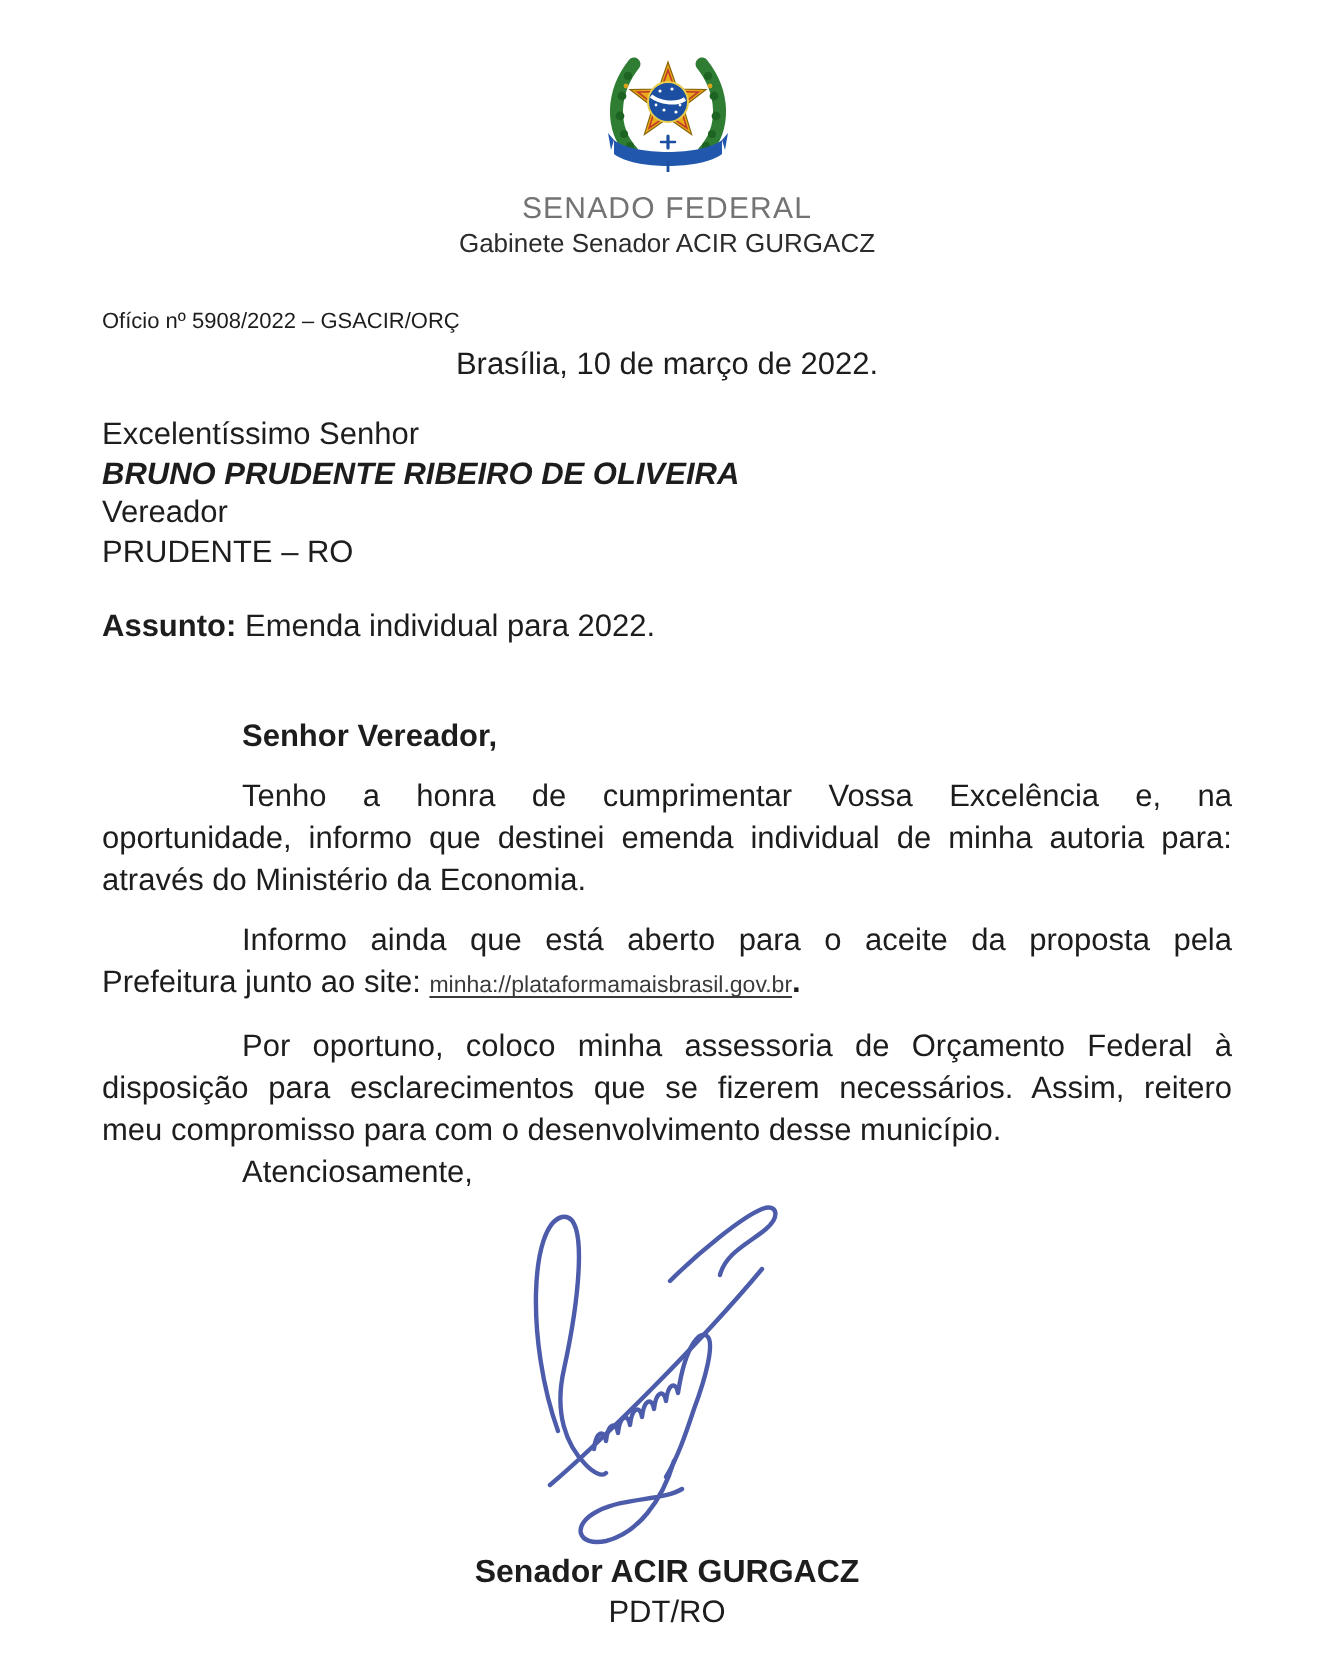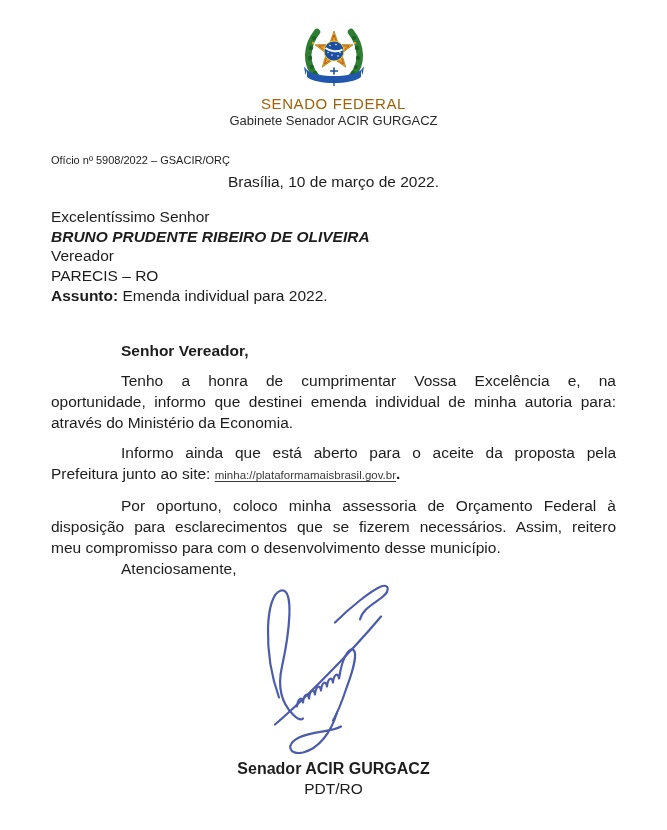--- a/index.html
+++ b/index.html
@@ -28,21 +28,21 @@
   .emblem {
     width: 62px;
     height: 62px;
     display: inline-block;
   }
   .org-name {
     margin-top: 6px;
     font-size: 15px;
     line-height: 15px;
     letter-spacing: 0.6px;
-    color: #a16207;
+    color: #737373;
   }
   .office-name {
     margin-top: 3px;
     font-size: 13px;
     line-height: 14px;
     color: #2b2b2b;
   }
   
   .ref-row {
     margin-top: 22px;
@@ -60,21 +60,21 @@
     margin-top: 15px;
     font-size: 15.5px;
     line-height: 19.5px;
   }
   .recipient-name {
     font-weight: bold;
     font-style: italic;
   }
   
   .subject {
-    margin-top: 1px;
+    margin-top: 18px;
     font-size: 15.5px;
     line-height: 20px;
   }
   .subject-label { font-weight: bold; }
   
   .letter-body {
     font-size: 15.5px;
     line-height: 21px;
   }
   .greeting {
@@ -173,21 +173,21 @@
     <div class="office-name">Gabinete Senador ACIR GURGACZ</div>
   </div>
 
   <div class="ref-row">Ofício nº 5908/2022 – GSACIR/ORÇ</div>
   <div class="dateline">Brasília, 10 de março de 2022.</div>
 
   <div class="recipient">
     <div>Excelentíssimo Senhor</div>
     <div class="recipient-name">BRUNO PRUDENTE RIBEIRO DE OLIVEIRA</div>
     <div>Vereador</div>
-    <div>PARECIS – RO</div>
+    <div>PRUDENTE – RO</div>
   </div>
 
   <div class="subject"><span class="subject-label">Assunto:</span><span> Emenda individual para 2022.</span></div>
 
   <div class="letter-body">
     <div class="greeting">Senhor Vereador,</div>
 
     <div class="para">
       <div class="jline indent">Tenho a honra de cumprimentar Vossa Excelência e, na</div>
       <div class="jline">oportunidade, informo que destinei emenda individual de minha autoria para:</div>

